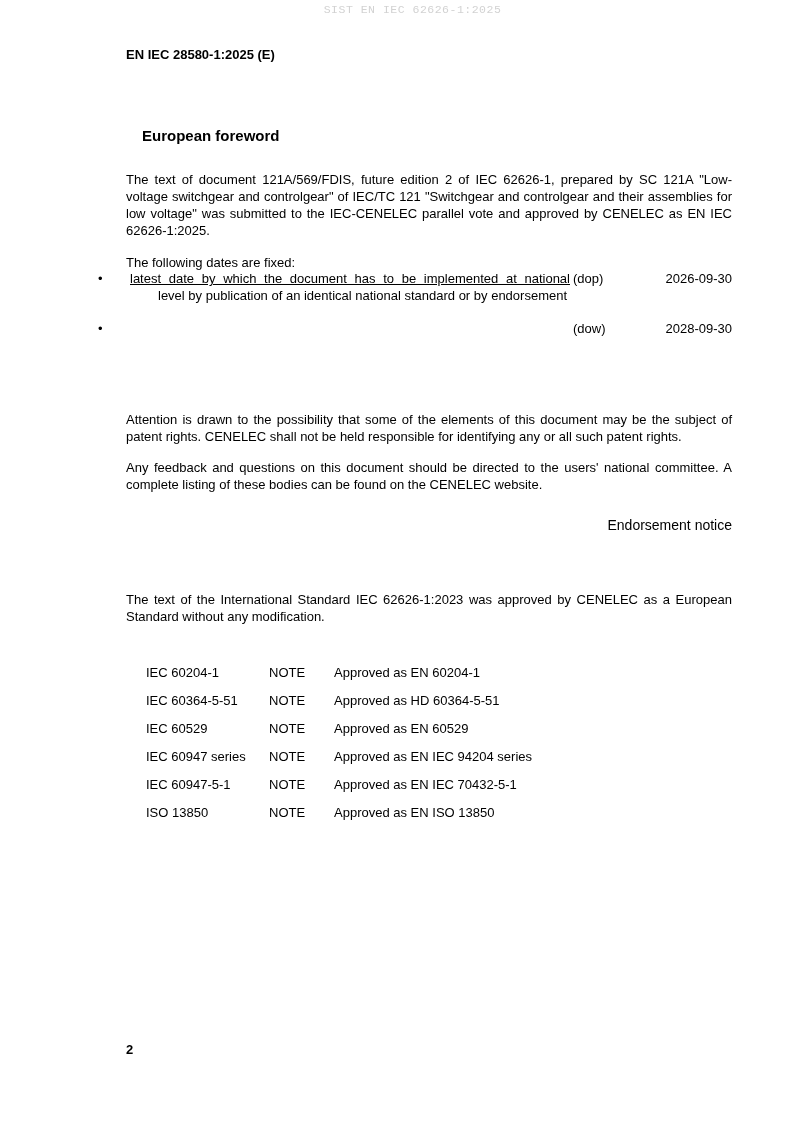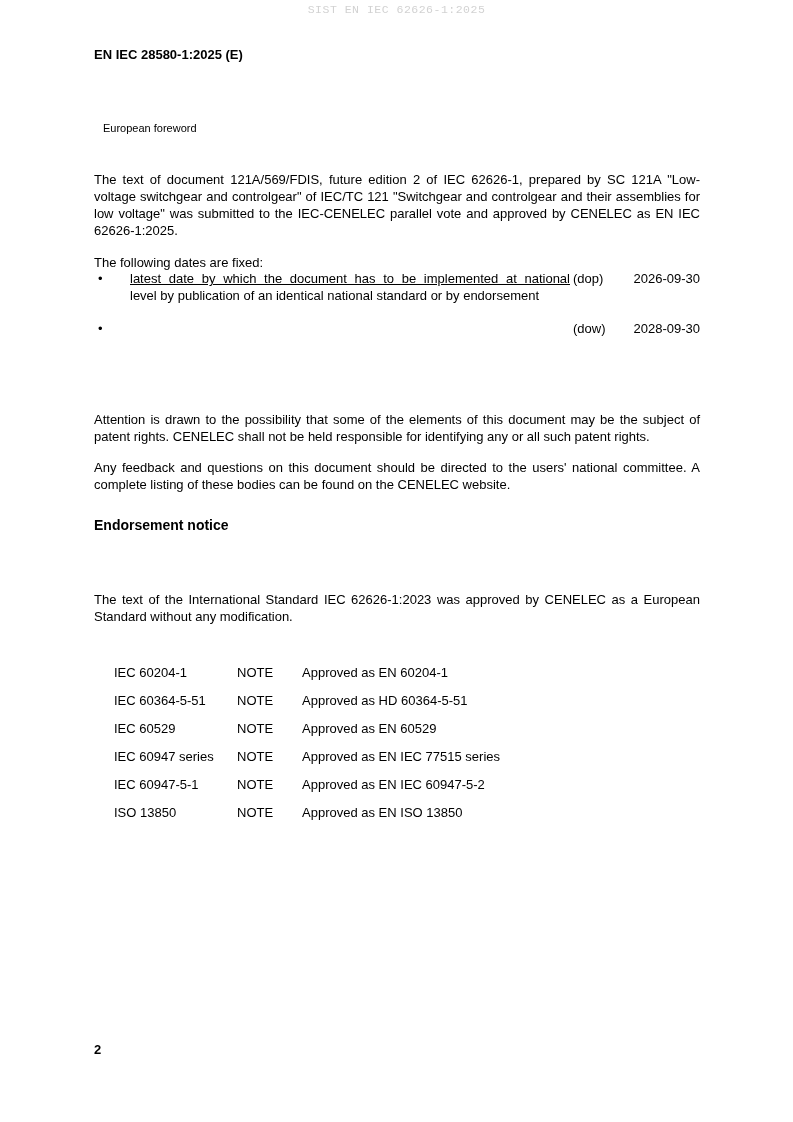--- a/index.html
+++ b/index.html
@@ -11,60 +11,60 @@
     position: relative;
     width: 793px;
     height: 1122px;
     background: #ffffff;
     font-family: "Liberation Sans", sans-serif;
     font-size: 13px;
     line-height: 17px;
     color: #000000;
     overflow: hidden;
   }
-  .abs { position: absolute; }
+  .abs { position: absolute; padding-left: 32px; }
   .content { left: 94px; width: 606px; }
   .watermark {
     top: 1px; left: 0; right: 0;
     text-align: center;
     font-family: "Liberation Mono", "DejaVu Sans Mono", monospace;
     font-size: 11.5px;
     letter-spacing: 0.5px;
     color: #d2d2d2;
   }
   .doc-ref {
     top: 46px;
     font-weight: bold;
   }
   .foreword-title {
     top: 111px;
-    font-size: 11px;
-    font-weight: normal;
-    margin: 9px;
+    font-size: 15px;
+    font-weight: bold;
+    margin: 16px;
   }
   .para { text-align: justify; }
   .p1 { top: 158px; }
   .dates-intro { top: 241px; }
   .bullet-row { height: 40px; }
   .b1 { top: 270px; }
   .b2 { top: 320px; }
   .b-marker { position: absolute; left: 4px; top: 0; }
   .b-text { position: absolute; left: 36px; top: 0; width: 440px; }
   .b-line1 { display: block; text-align: justify; text-align-last: justify; text-decoration: underline; }
-  .b-line2 { display: block; text-align: left; }
+  .b-line2 { display: block; text-align: left; margin-left: 28px; }
   .b-label { position: absolute; left: 479px; top: 0; }
   .b-date { position: absolute; right: 0; top: 0; }
   .p-supersedes { top: 366px; }
   .p-patent { top: 398px; }
   .p-feedback { top: 446px; }
   .endorsement-title {
     top: 517px;
-    text-align: left;
+    text-align: right;
     font-size: 14px;
-    font-weight: bold;
+    font-weight: normal;
     margin: 0;
   }
   .p-end1 { top: 578px; }
   .p-end2 { top: 628px; }
   .notes-table { top: 664px; }
   .note-row { position: relative; height: 28px; margin-left: 20px; }
   .col-std { position: absolute; left: 0; top: 0; width: 120px; }
   .col-note { position: absolute; left: 123px; top: 0; }
   .col-text { position: absolute; left: 188px; top: 0; }
   .page-number {
@@ -125,26 +125,26 @@
       <span class="col-text">Approved as HD 60364-5-51</span>
     </div>
     <div class="note-row">
       <span class="col-std">IEC 60529</span>
       <span class="col-note">NOTE</span>
       <span class="col-text">Approved as EN 60529</span>
     </div>
     <div class="note-row">
       <span class="col-std">IEC 60947 series</span>
       <span class="col-note">NOTE</span>
-      <span class="col-text">Approved as EN IEC 77515 series</span>
+      <span class="col-text">Approved as EN IEC 94204 series</span>
     </div>
     <div class="note-row">
       <span class="col-std">IEC 60947-5-1</span>
       <span class="col-note">NOTE</span>
-      <span class="col-text">Approved as EN IEC 60947-5-2</span>
+      <span class="col-text">Approved as EN IEC 70432-5-1</span>
     </div>
     <div class="note-row">
       <span class="col-std">ISO 13850</span>
       <span class="col-note">NOTE</span>
       <span class="col-text">Approved as EN ISO 13850</span>
     </div>
   </div>
 
   <div class="abs content page-number">2</div>
 

